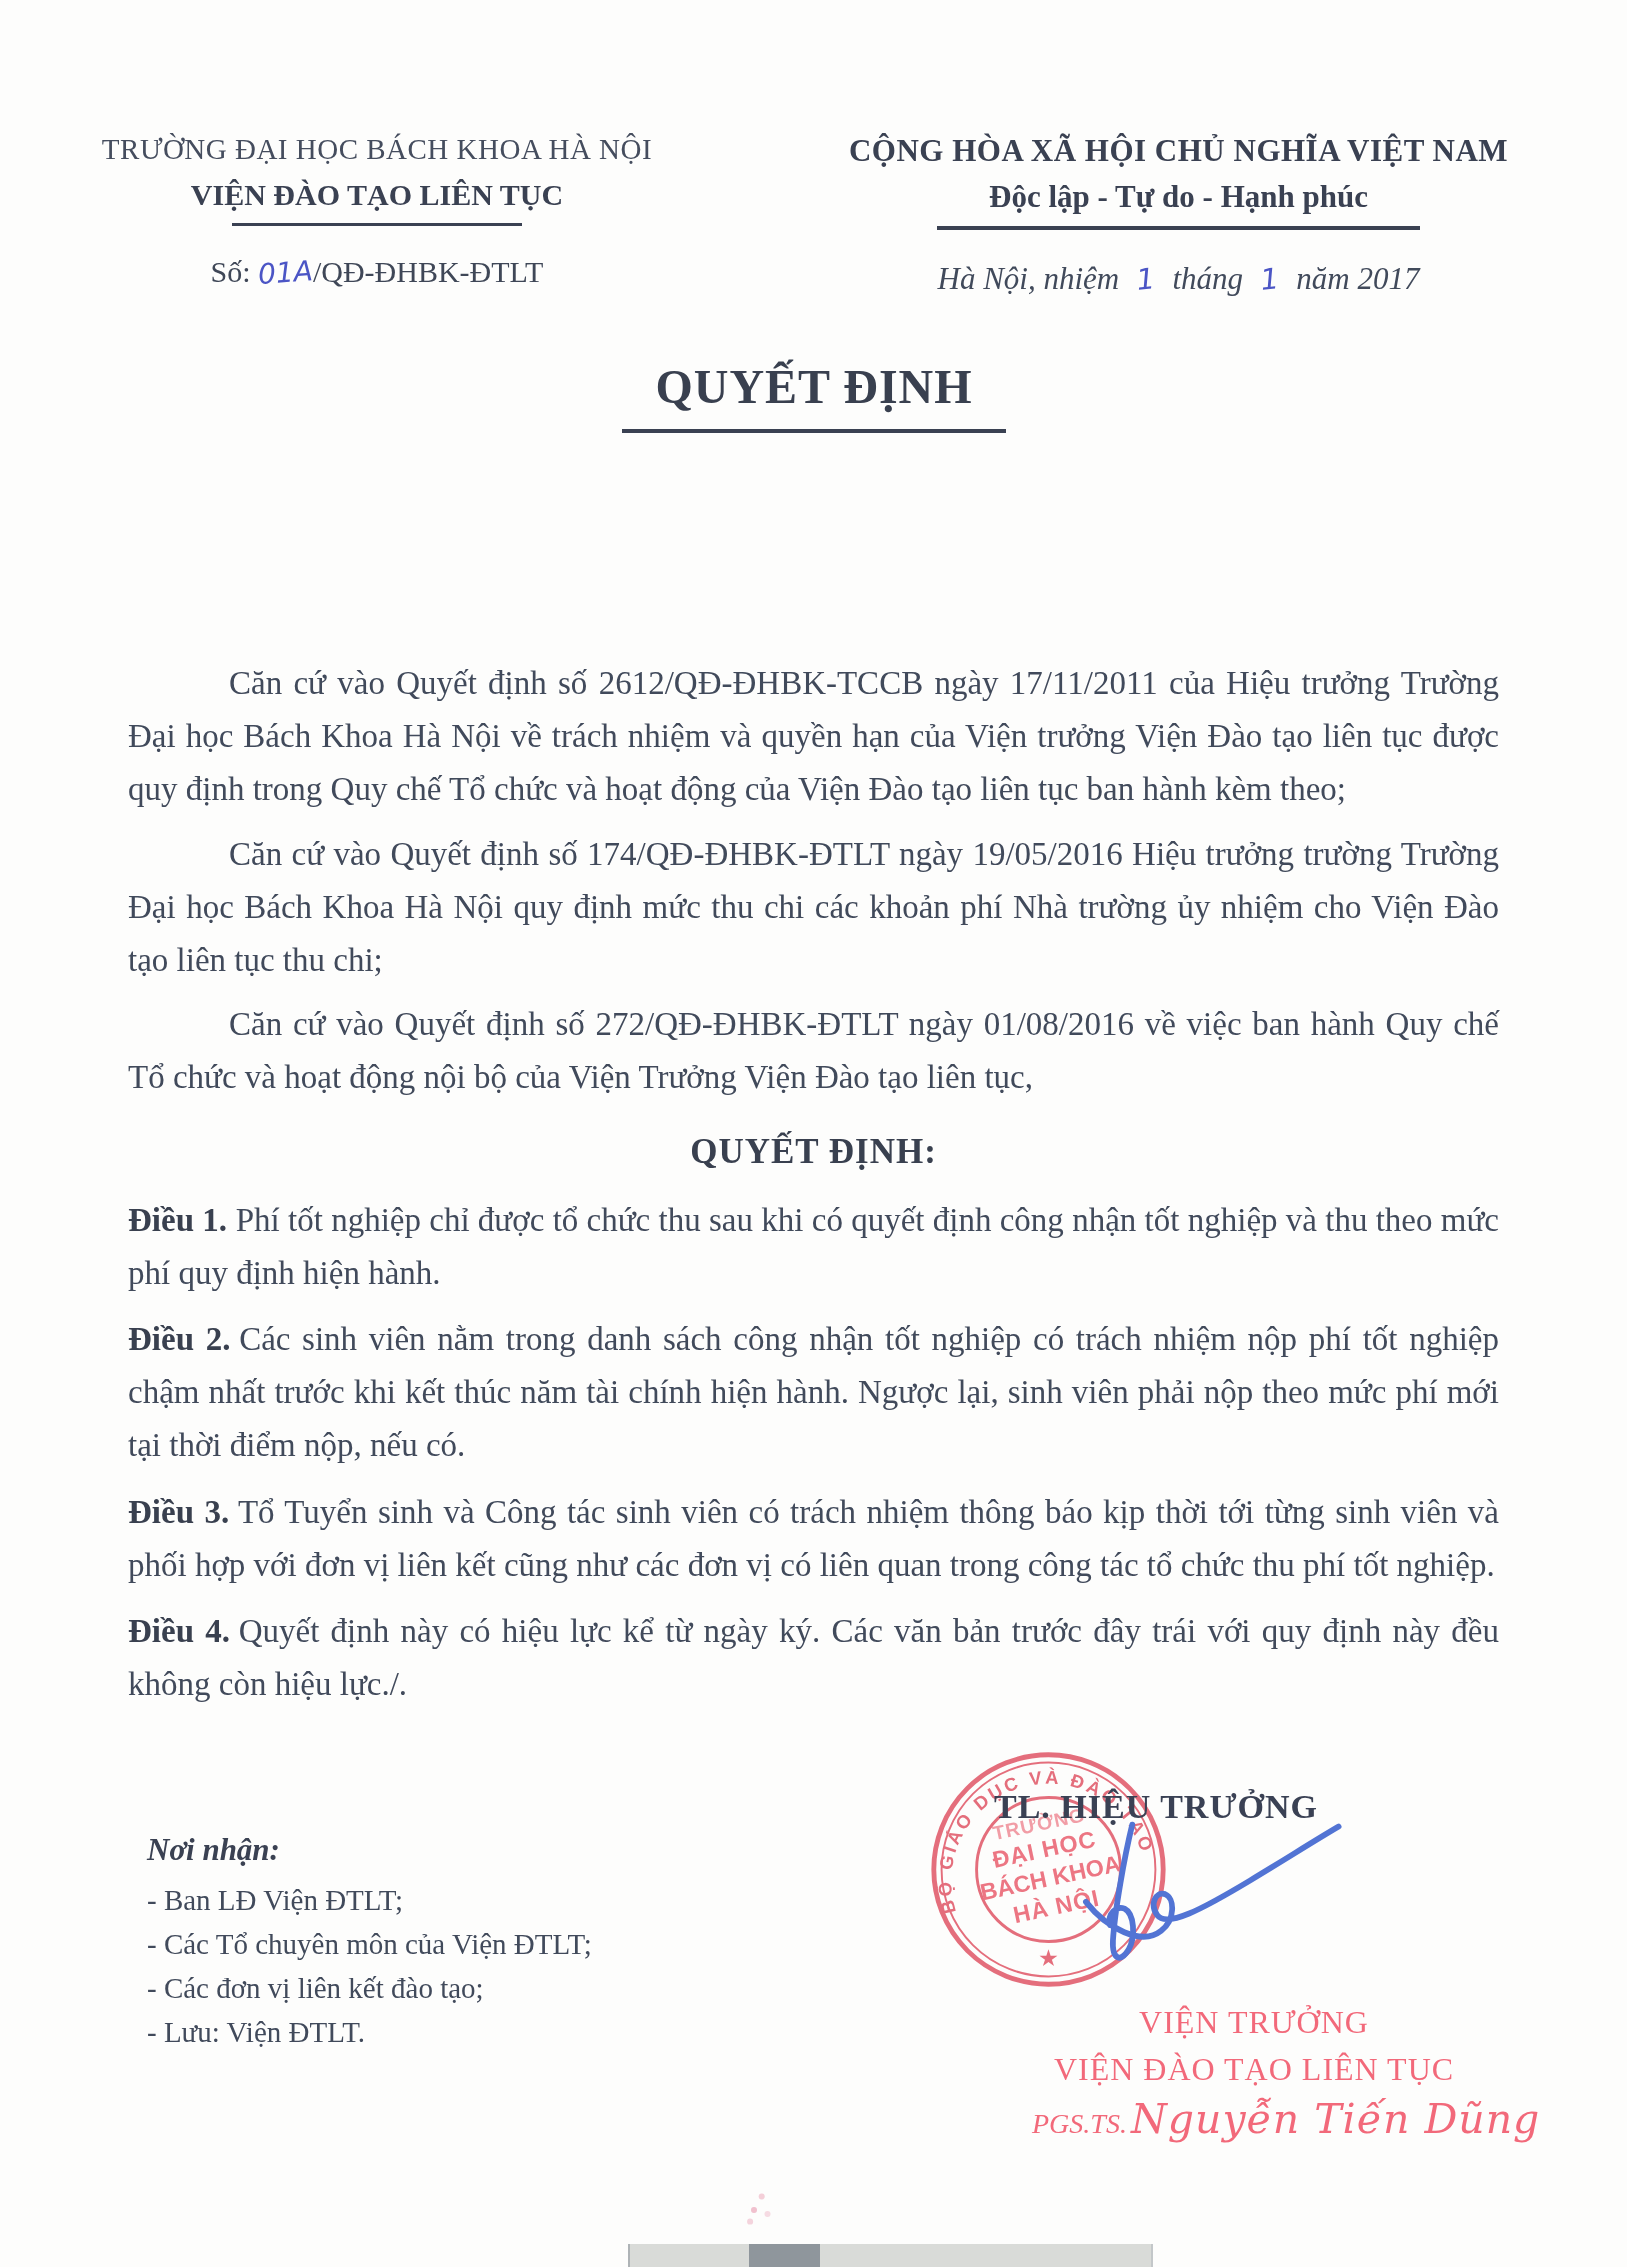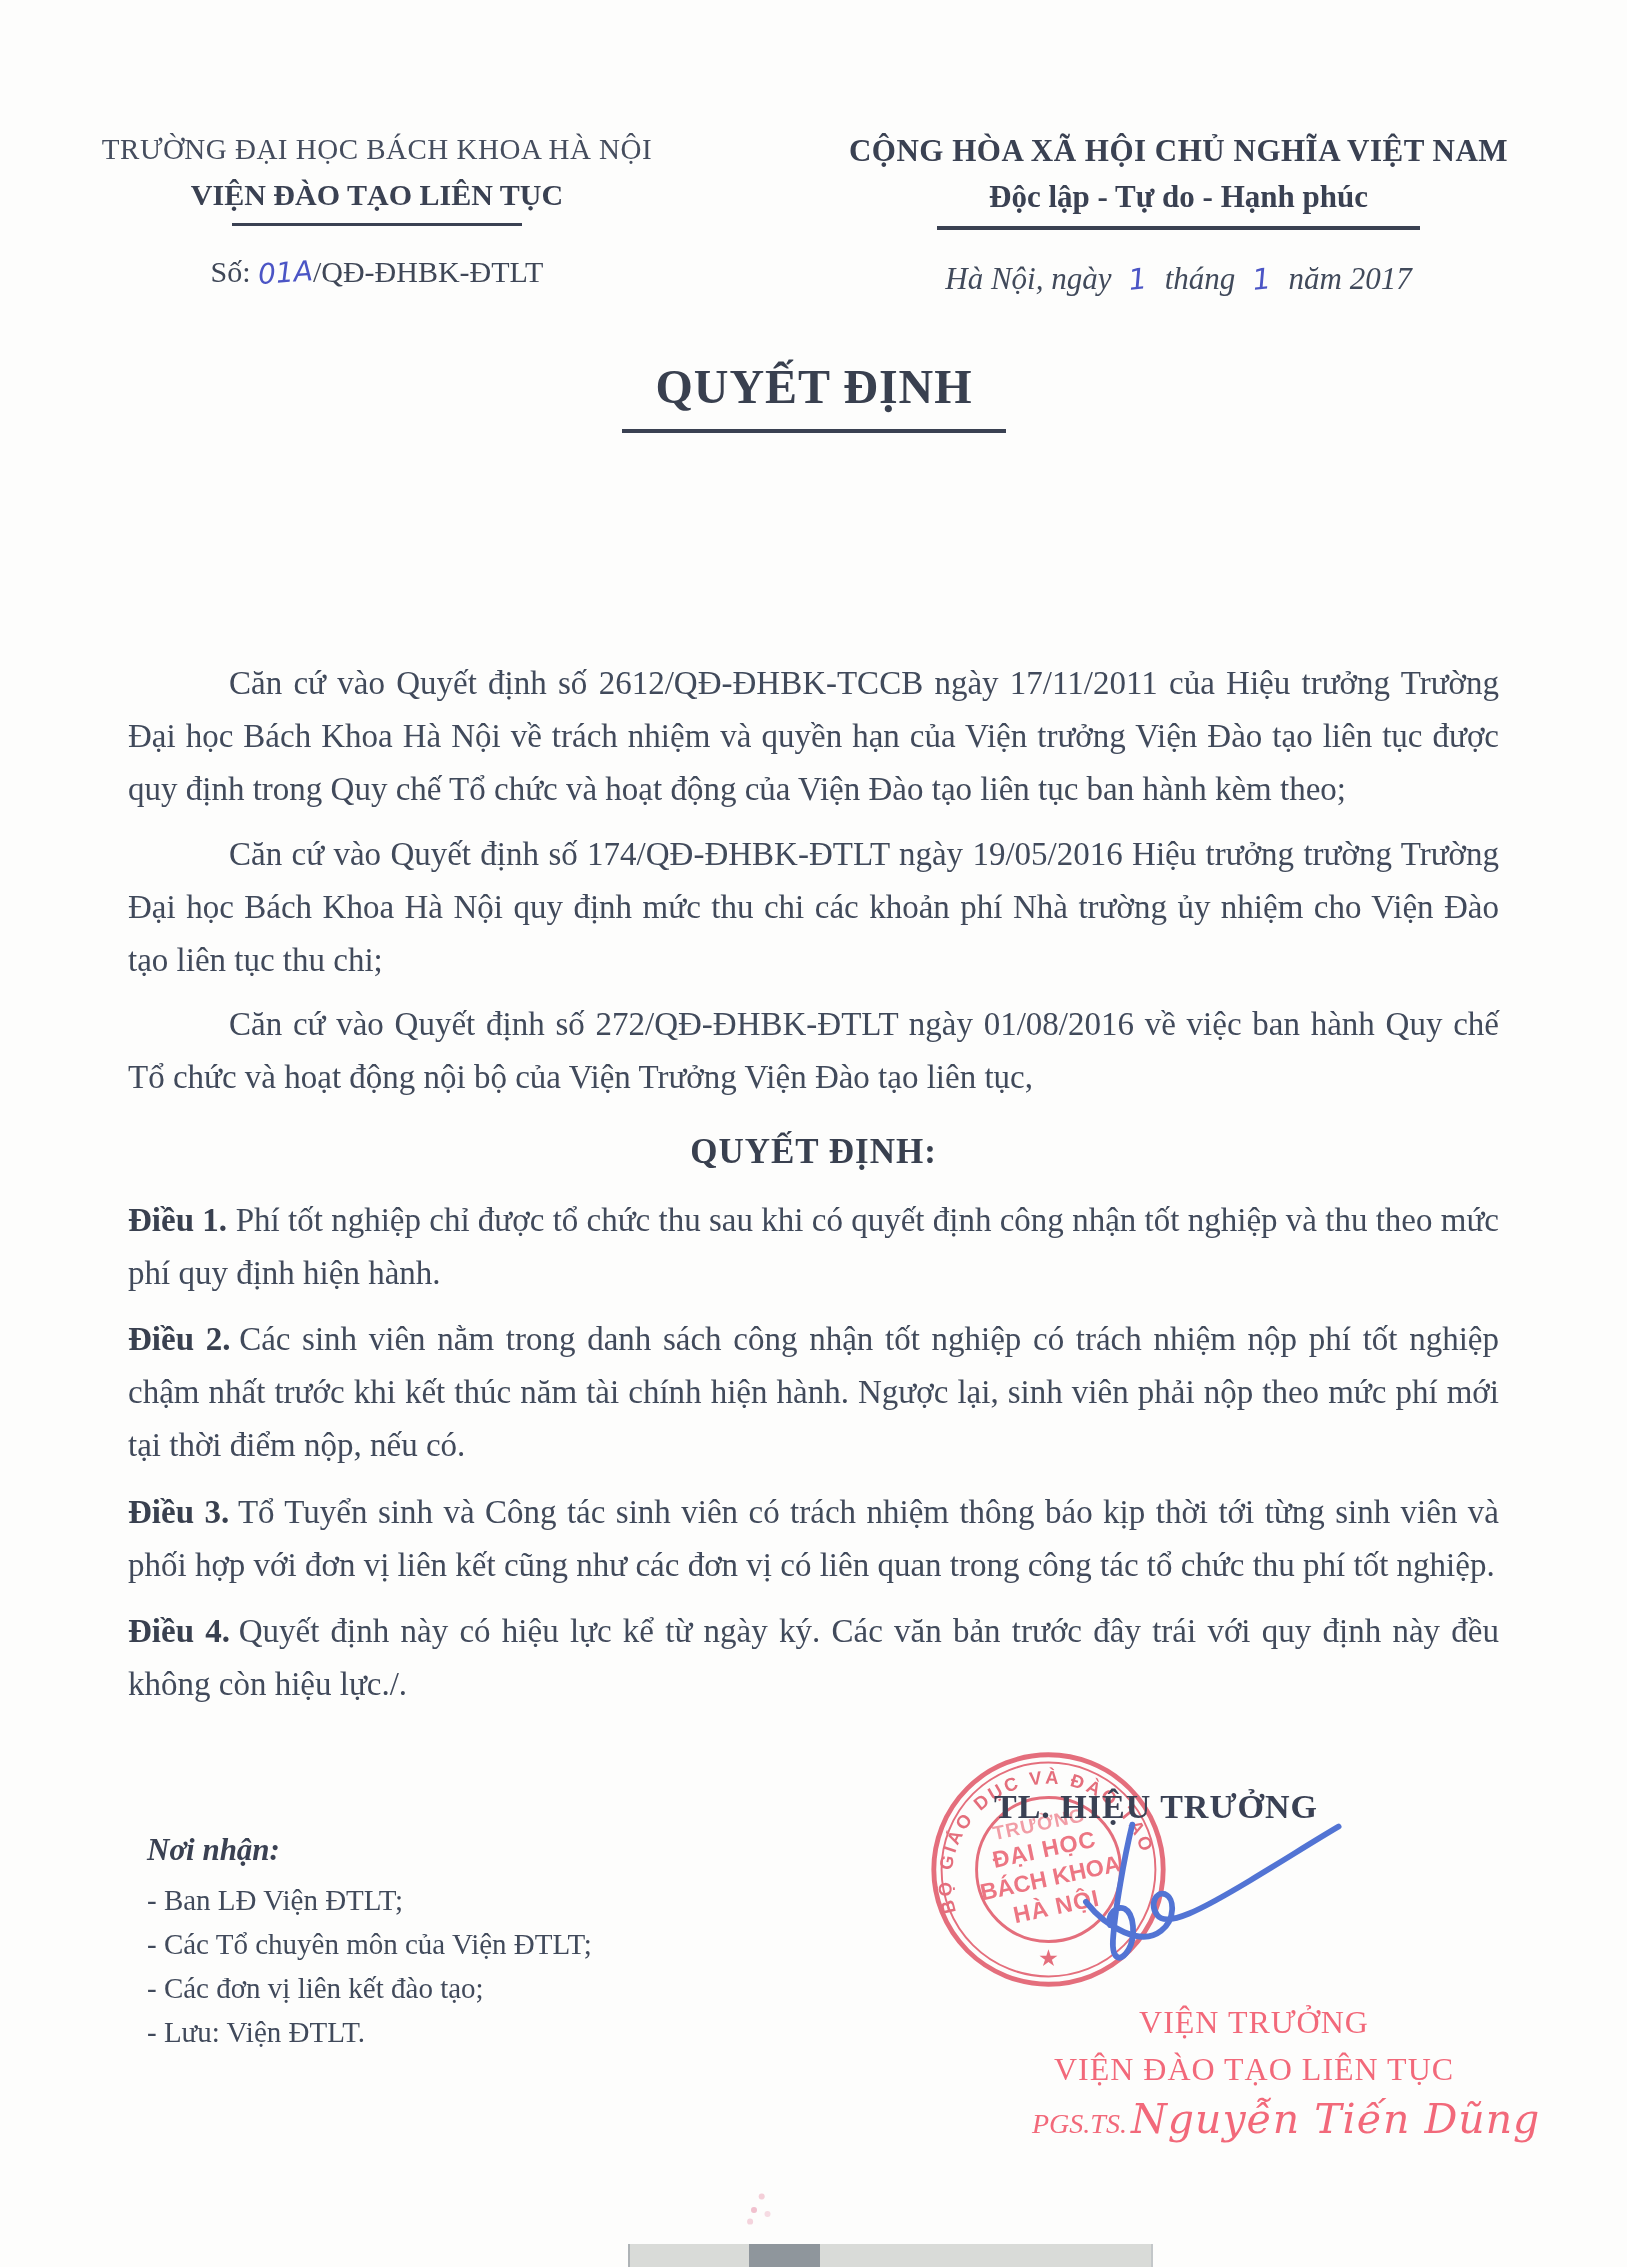--- a/index.html
+++ b/index.html
@@ -65,21 +65,21 @@
     <div class="hdr-left">
       <div class="org1">TRƯỜNG ĐẠI HỌC BÁCH KHOA HÀ NỘI</div>
       <div class="org2">VIỆN ĐÀO TẠO LIÊN TỤC</div>
       <div class="rule-left"></div>
       <div class="doc-no"><span>Số:</span> <span class="hand">01A</span><span>/QĐ-ĐHBK-ĐTLT</span></div>
     </div>
     <div class="hdr-right">
       <div class="country">CỘNG HÒA XÃ HỘI CHỦ NGHĨA VIỆT NAM</div>
       <div class="motto">Độc lập - Tự do - Hạnh phúc</div>
       <div class="rule-right"></div>
-      <div class="dateline"><span>Hà Nội, ngày</span><span class="hand">1</span><span>tháng</span><span class="hand">1</span><span>năm 2017</span></div>
+      <div class="dateline"><span>Hà Nội, nhiệm</span><span class="hand">1</span><span>tháng</span><span class="hand">1</span><span>năm 2017</span></div>
     </div>
   </div>
 
   <div class="title-block">
     <div class="title-main">QUYẾT ĐỊNH</div>
     <div class="rule-sub"></div>
   </div>
 
   <div class="body-text">
     <p class="preamble">Căn cứ vào Quyết định số 2612/QĐ-ĐHBK-TCCB ngày 17/11/2011 của Hiệu trưởng Trường Đại học Bách Khoa Hà Nội về trách nhiệm và quyền hạn của Viện trưởng Viện Đào tạo liên tục được quy định trong Quy chế Tổ chức và hoạt động của Viện Đào tạo liên tục ban hành kèm theo;</p>

